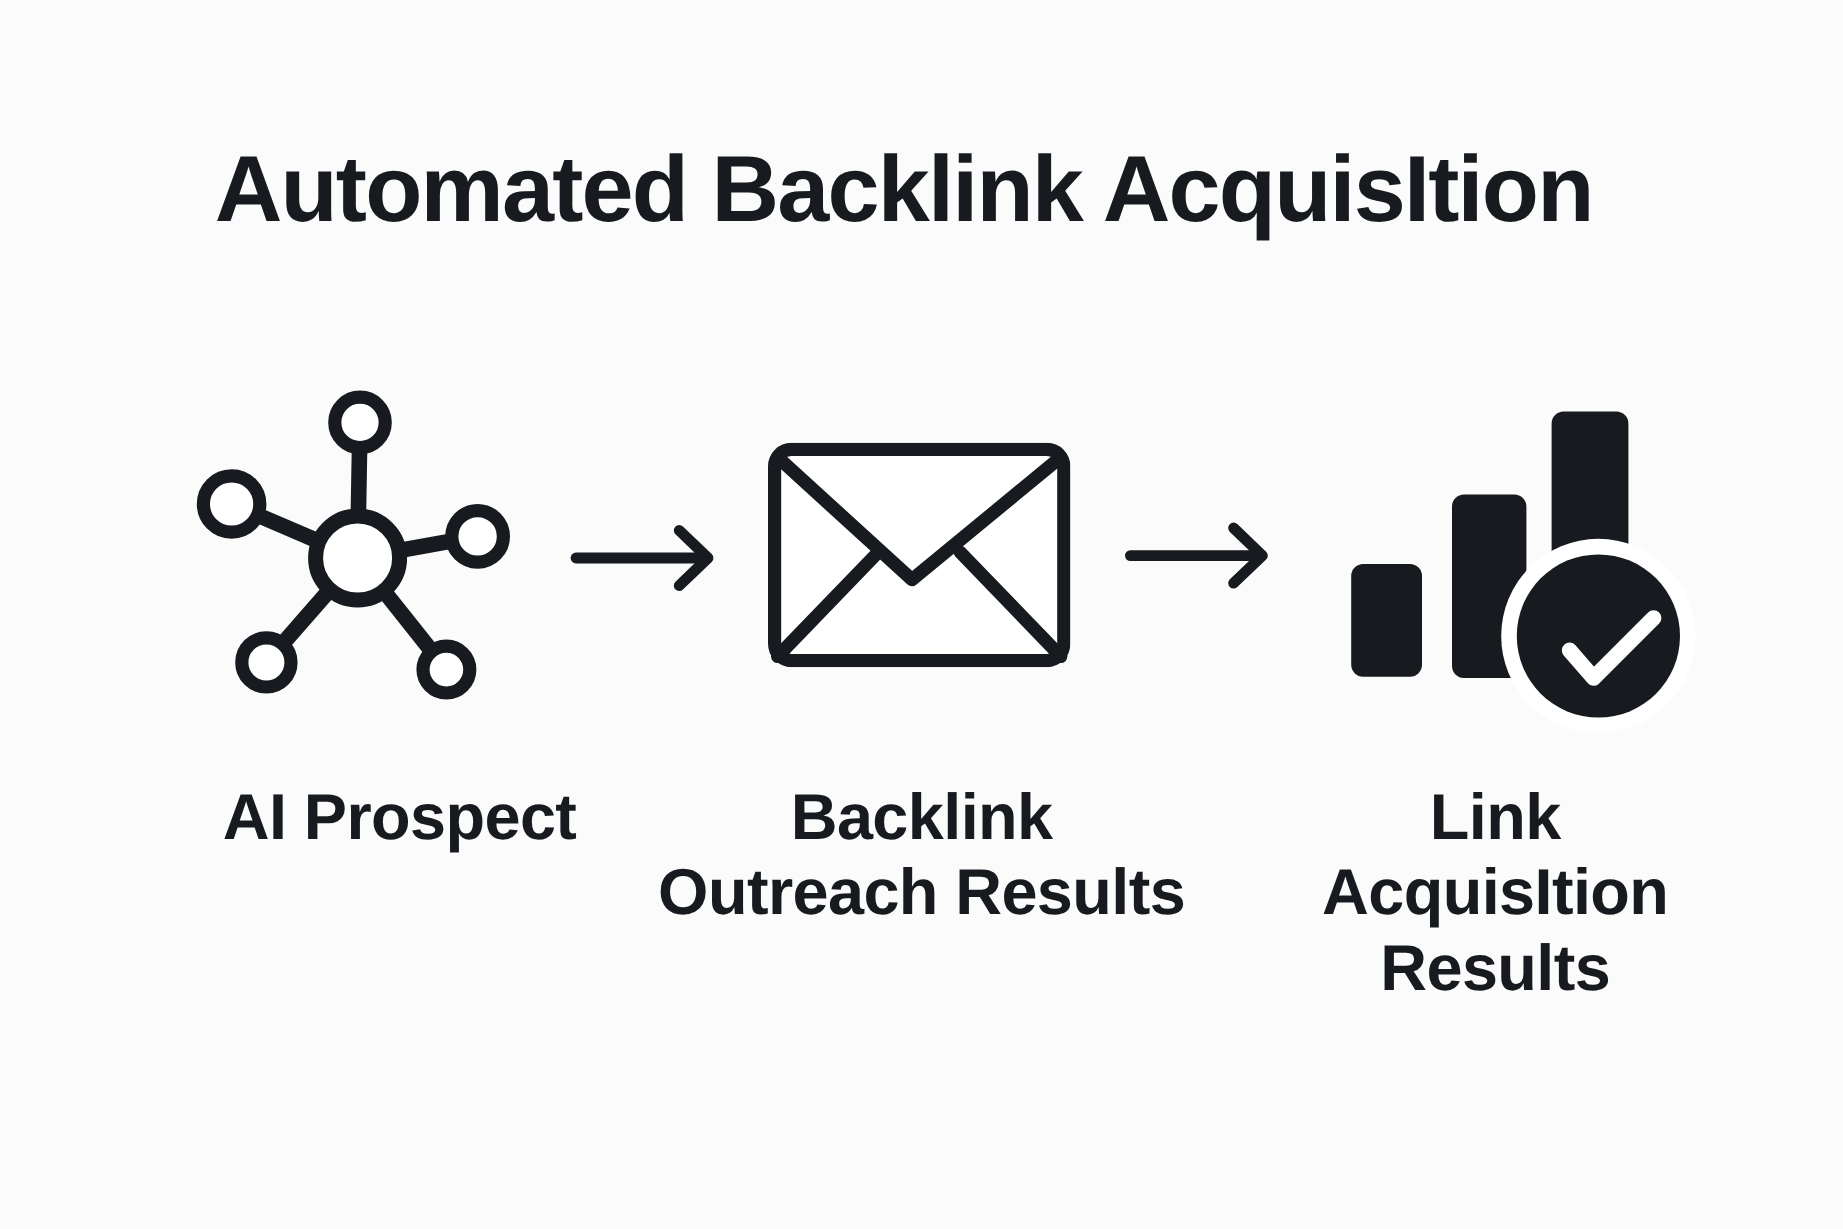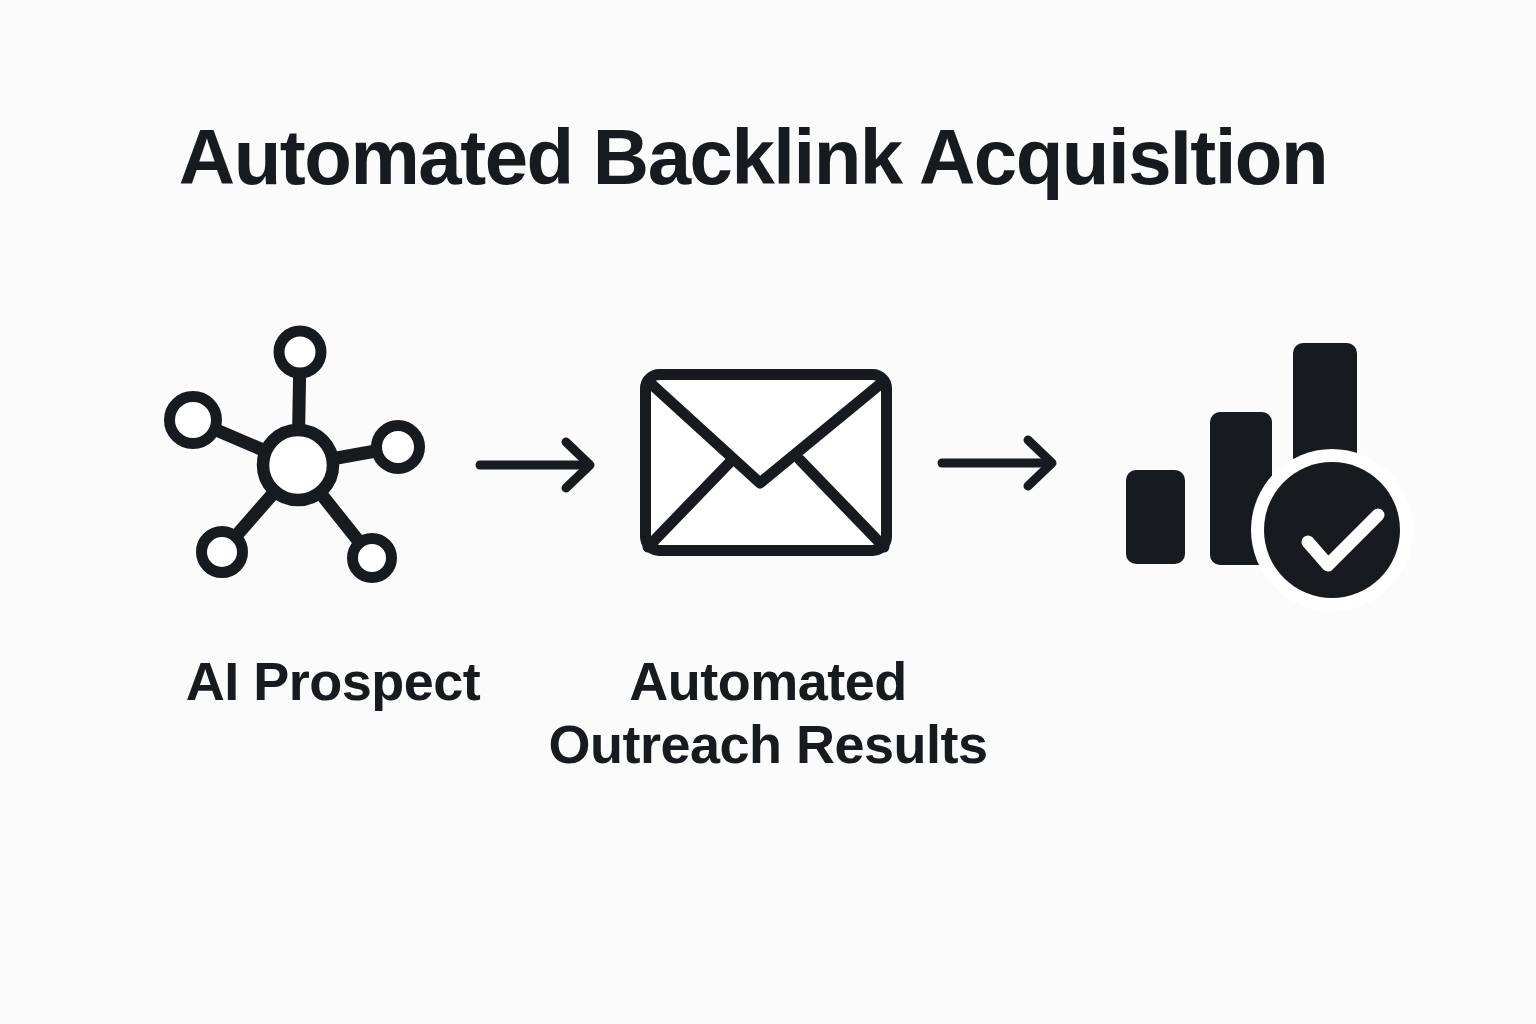--- a/index.html
+++ b/index.html
@@ -110,18 +110,23 @@
       <circle cx="214" cy="192" r="68" fill="currentColor"></circle>
       <path d="M 190,204 L 210,227 L 260,177" fill="none" stroke="var(--icon-fill-contrast, #ffffff)" stroke-width="13" stroke-linecap="round" stroke-linejoin="round"></path>
     </svg>
   </div>
 
   <div class="step-label step-label--1">
     <div>AI Prospect</div>
   </div>
 
   <div class="step-label step-label--2">
-    <div>Automated</div>
+    <div>Backlink</div>
     <div>Outreach Results</div>
   </div>
 
+  <div class="step-label step-label--3">
+    <div>Link</div>
+    <div>AcquisItion</div>
+    <div>Results</div>
+  </div>
 
 </div>
 
 </body></html>

